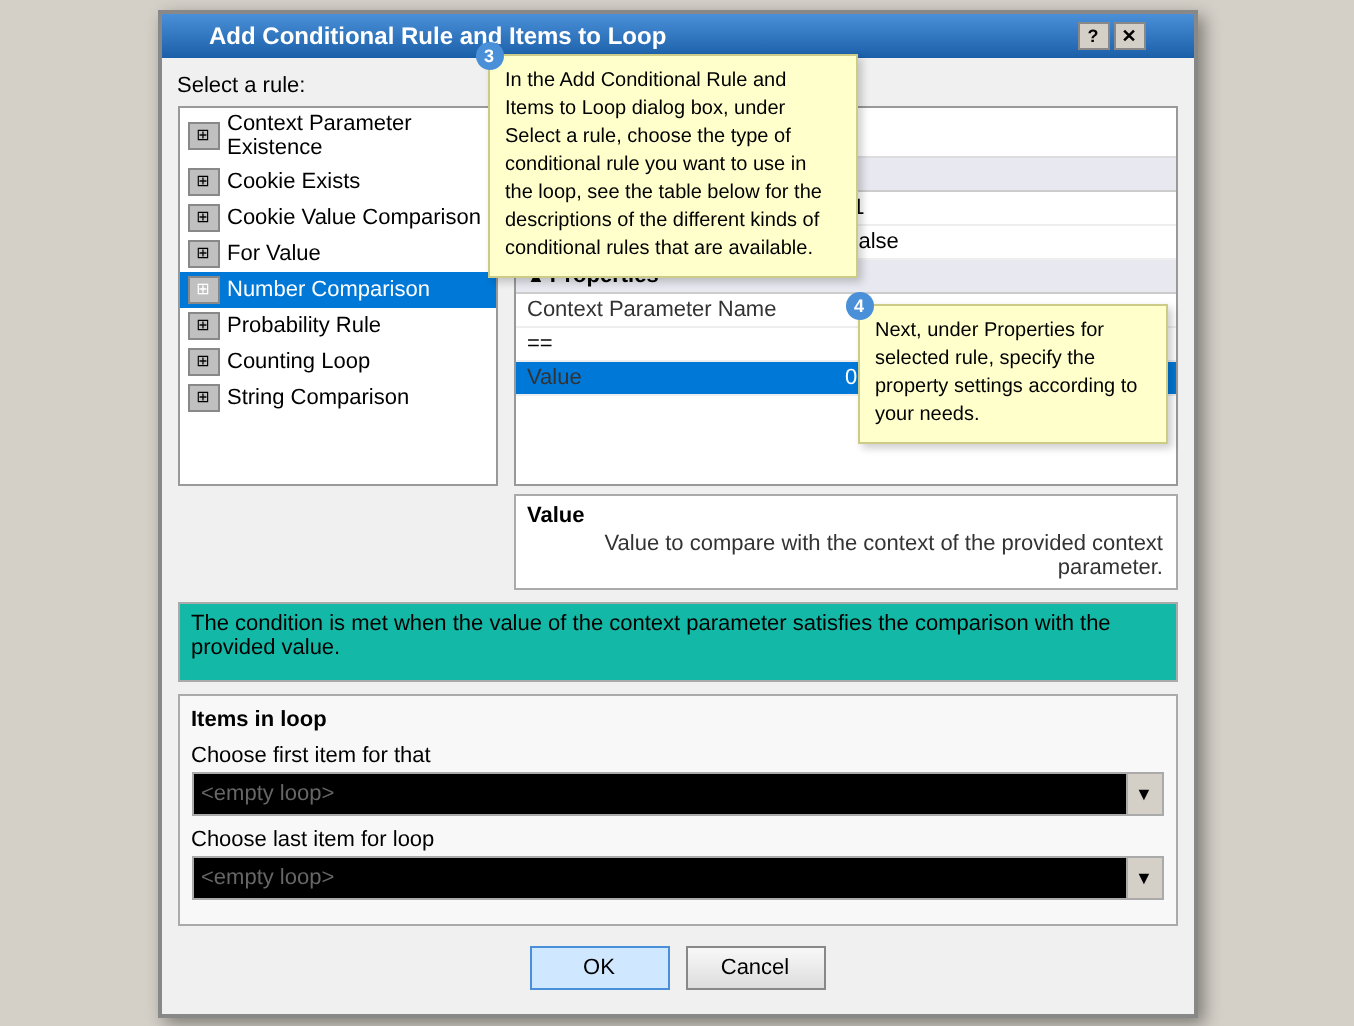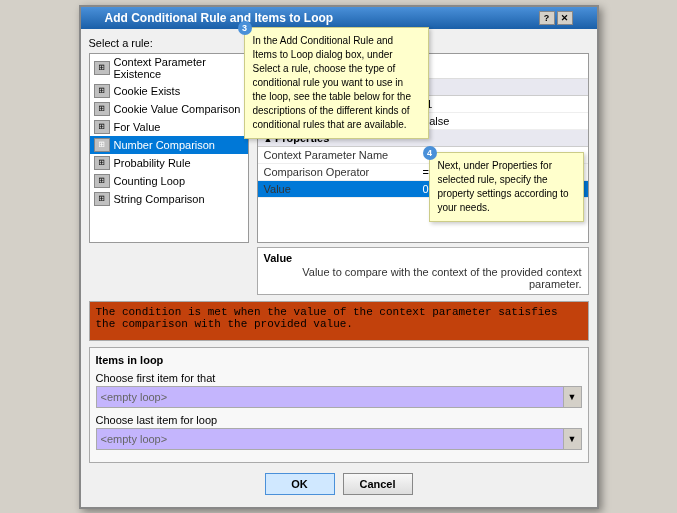--- a/index.html
+++ b/index.html
@@ -155,25 +155,24 @@
     }
     .prop-row.selected-row {
       background: #0078d7;
       color: white;
     }
     .prop-row.selected-row .prop-value {
       color: white;
     }
     .description-area {
       border: 1px solid #aaa;
-      background: #c2410c;
+      background: #14b8a6;
       padding: 4px 6px;
       font-size: 11px;
       min-height: 40px;
-      font-family: Liberation Mono, monospace;
     }
     .desc-value-section {
       border: 1px solid #aaa;
       background: white;
       padding: 4px 6px;
       margin-top: 4px;
     }
     .desc-value-title {
       font-weight: bold;
       font-size: 11px;
@@ -196,21 +195,21 @@
     }
     .loop-field-label {
       font-size: 11px;
       margin-bottom: 2px;
     }
     .loop-dropdown {
       width: 100%;
       display: flex;
       align-items: center;
       border: 1px solid #aaa;
-      background: #c4b5fd;
+      background: #000000;
       margin-bottom: 6px;
     }
     .loop-dropdown-text {
       flex: 1;
       padding: 2px 4px;
       font-size: 11px;
       color: #666;
     }
     .loop-dropdown-arrow {
       width: 18px;
@@ -231,21 +230,20 @@
     .btn {
       width: 70px;
       height: 22px;
       border: 1px solid #888;
       background: linear-gradient(to bottom, #f8f8f8, #ddd);
       font-size: 11px;
       cursor: pointer;
       display: flex;
       align-items: center;
       justify-content: center;
-      font-weight: bold;
     }
     .btn-ok {
       border: 1px solid #4a90d9;
       background: #d0e8ff;
     }
     
     .callout {
       position: absolute;
       background: #ffffcc;
       border: 1px solid #cccc88;
@@ -358,21 +356,20 @@
             <span class="prop-name">Advance Data Cursors</span>
             <span class="prop-value">False</span>
           </div>
 
           <div class="section-header">Properties</div>
           <div class="prop-row">
             <span class="prop-name">Context Parameter Name</span>
             <span class="prop-value"></span>
           </div>
           <div class="prop-row">
-            <span class="prop-name">Comparison Operator</span>
             <span class="prop-value">==</span>
           </div>
           <div class="prop-row selected-row">
             <span class="prop-name">Value</span>
             <span class="prop-value">0</span>
           </div>
         </div>
 
         <div class="desc-value-section">
           <div class="desc-value-title">Value</div>

